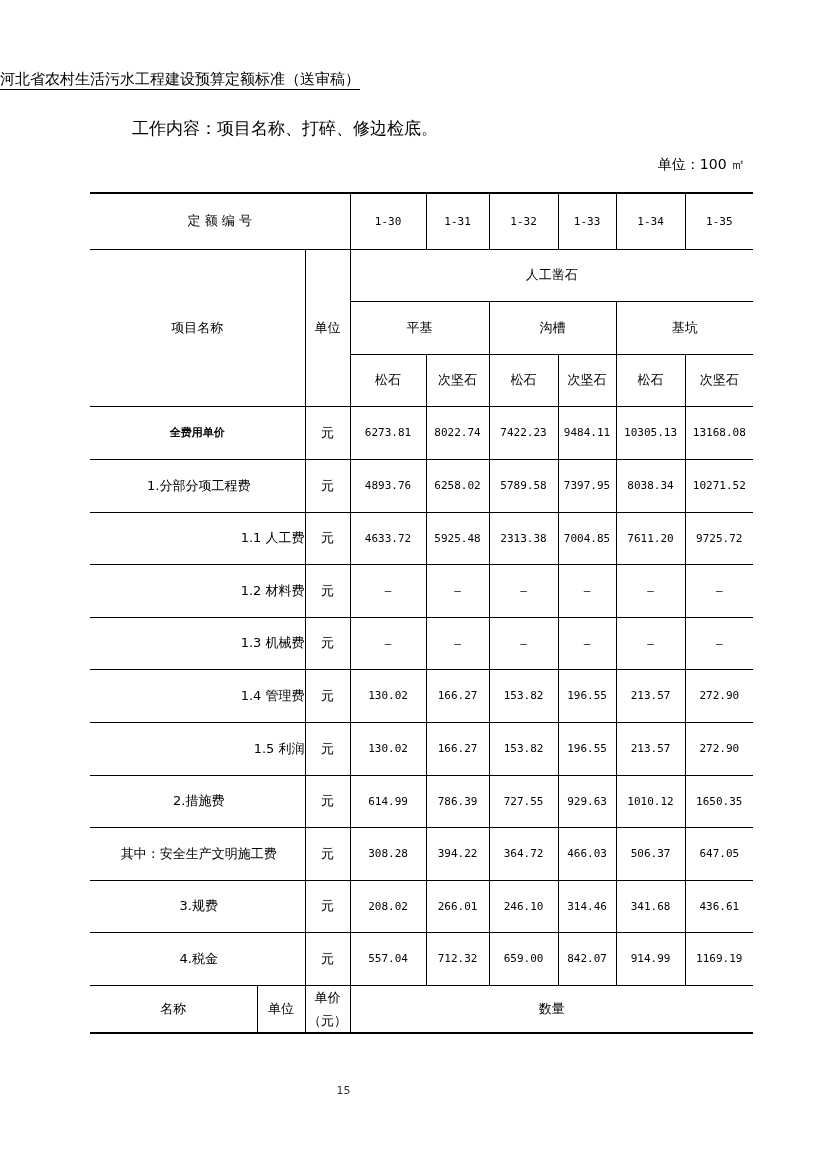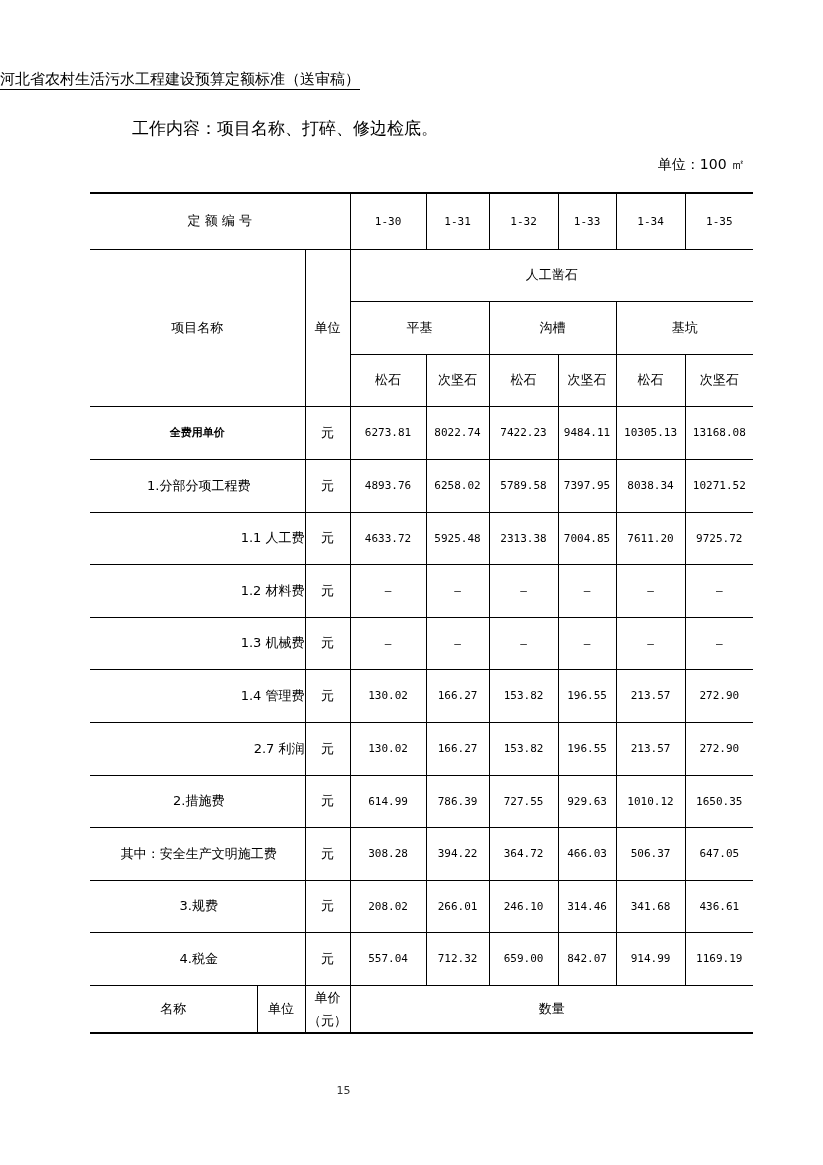--- a/index.html
+++ b/index.html
@@ -123,21 +123,21 @@
     <td class="first indent cn" colspan="2">1.4 管理费</td>
     <td class="cn">元</td>
     <td class="num">130.02</td>
     <td class="num">166.27</td>
     <td class="num">153.82</td>
     <td class="num">196.55</td>
     <td class="num">213.57</td>
     <td class="num last">272.90</td>
   </tr>
   <tr style="height:53px">
-    <td class="first indent cn" colspan="2">2.7 利润</td>
+    <td class="first indent cn" colspan="2">1.5 利润</td>
     <td class="cn">元</td>
     <td class="num">130.02</td>
     <td class="num">166.27</td>
     <td class="num">153.82</td>
     <td class="num">196.55</td>
     <td class="num">213.57</td>
     <td class="num last">272.90</td>
   </tr>
   <tr style="height:52px">
     <td class="first left cn" colspan="2">2.措施费</td>

